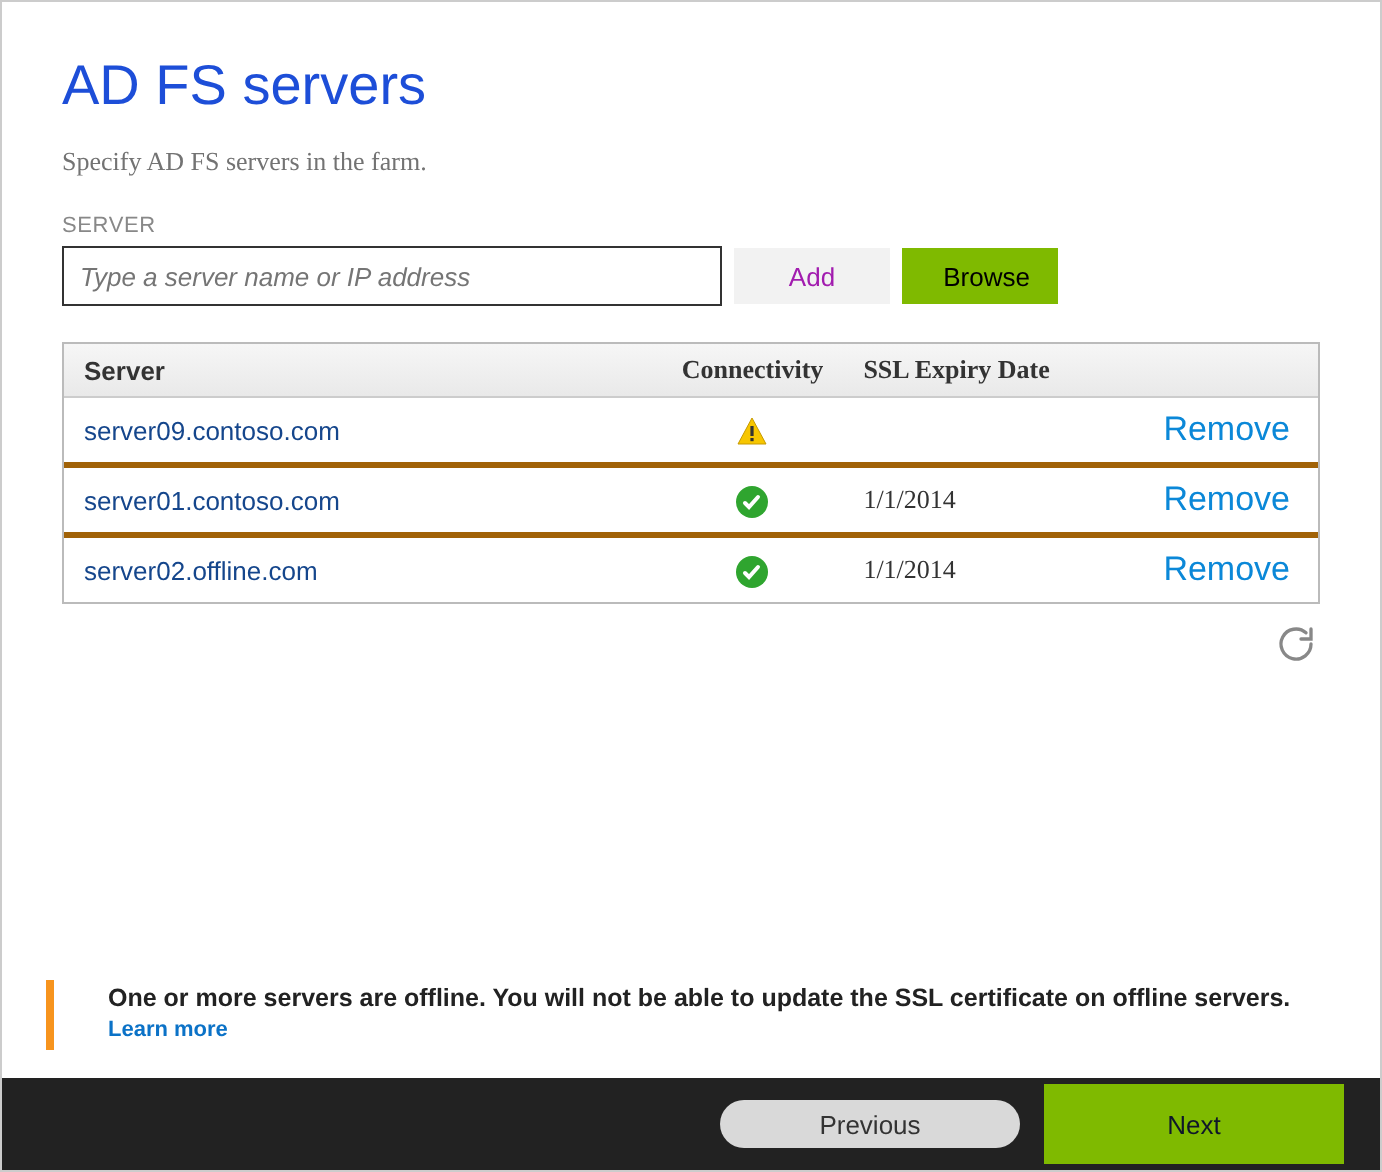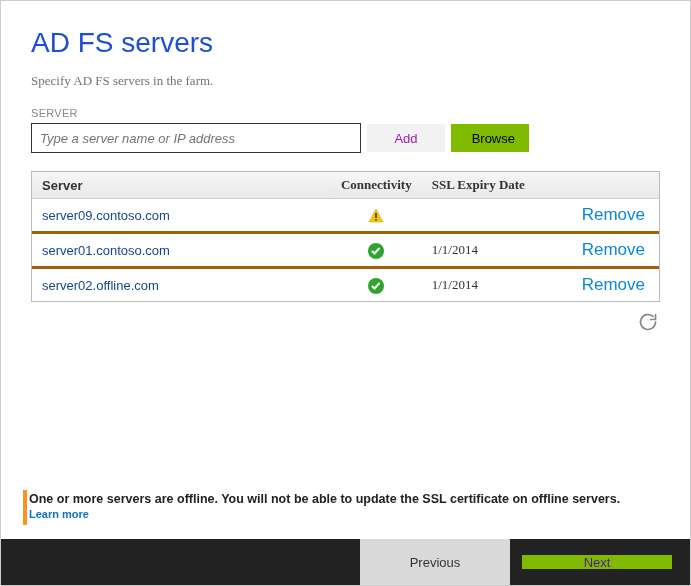--- a/index.html
+++ b/index.html
@@ -106,21 +106,21 @@
     justify-content: flex-end;
     padding: 10px 2px 0 0;
   }
   .refresh-icon { cursor: pointer; color: #888; }
   .alert {
     position: absolute;
     bottom: 60px;
     left: 22px;
     right: 34px;
     border-left: 4px solid #f7941d;
-    padding: 2px 10px 4px 2px;
+    padding: 2px 10px 4px 27px;
   }
   .alert-text {
     font-weight: bold;
     font-size: 12.5px;
     color: #222;
   }
   .alert-link {
     color: #0b72c7;
     font-weight: bold;
     font-size: 11px;
@@ -137,27 +137,28 @@
     display: flex;
     align-items: center;
     justify-content: flex-end;
     gap: 12px;
     padding-right: 18px;
   }
   .footer .btn-prev {
     background: #d9d9d9;
     color: #333;
     width: 150px;
-    height: 46px;
+    height: 24px;
+    border-radius: 13px;
   }
   .footer .btn-next {
     background: #7FBA00;
-    color: #4c1d95;
+    color: #0f172a;
     width: 150px;
-    height: 14px;
+    height: 40px;
   }
 </style>
 </head>
 <body>
 
 <div class="content">
   <h1>AD FS servers</h1>
   <div class="subtitle">Specify AD FS servers in the farm.</div>
 
   <div class="field-label">SERVER</div>

